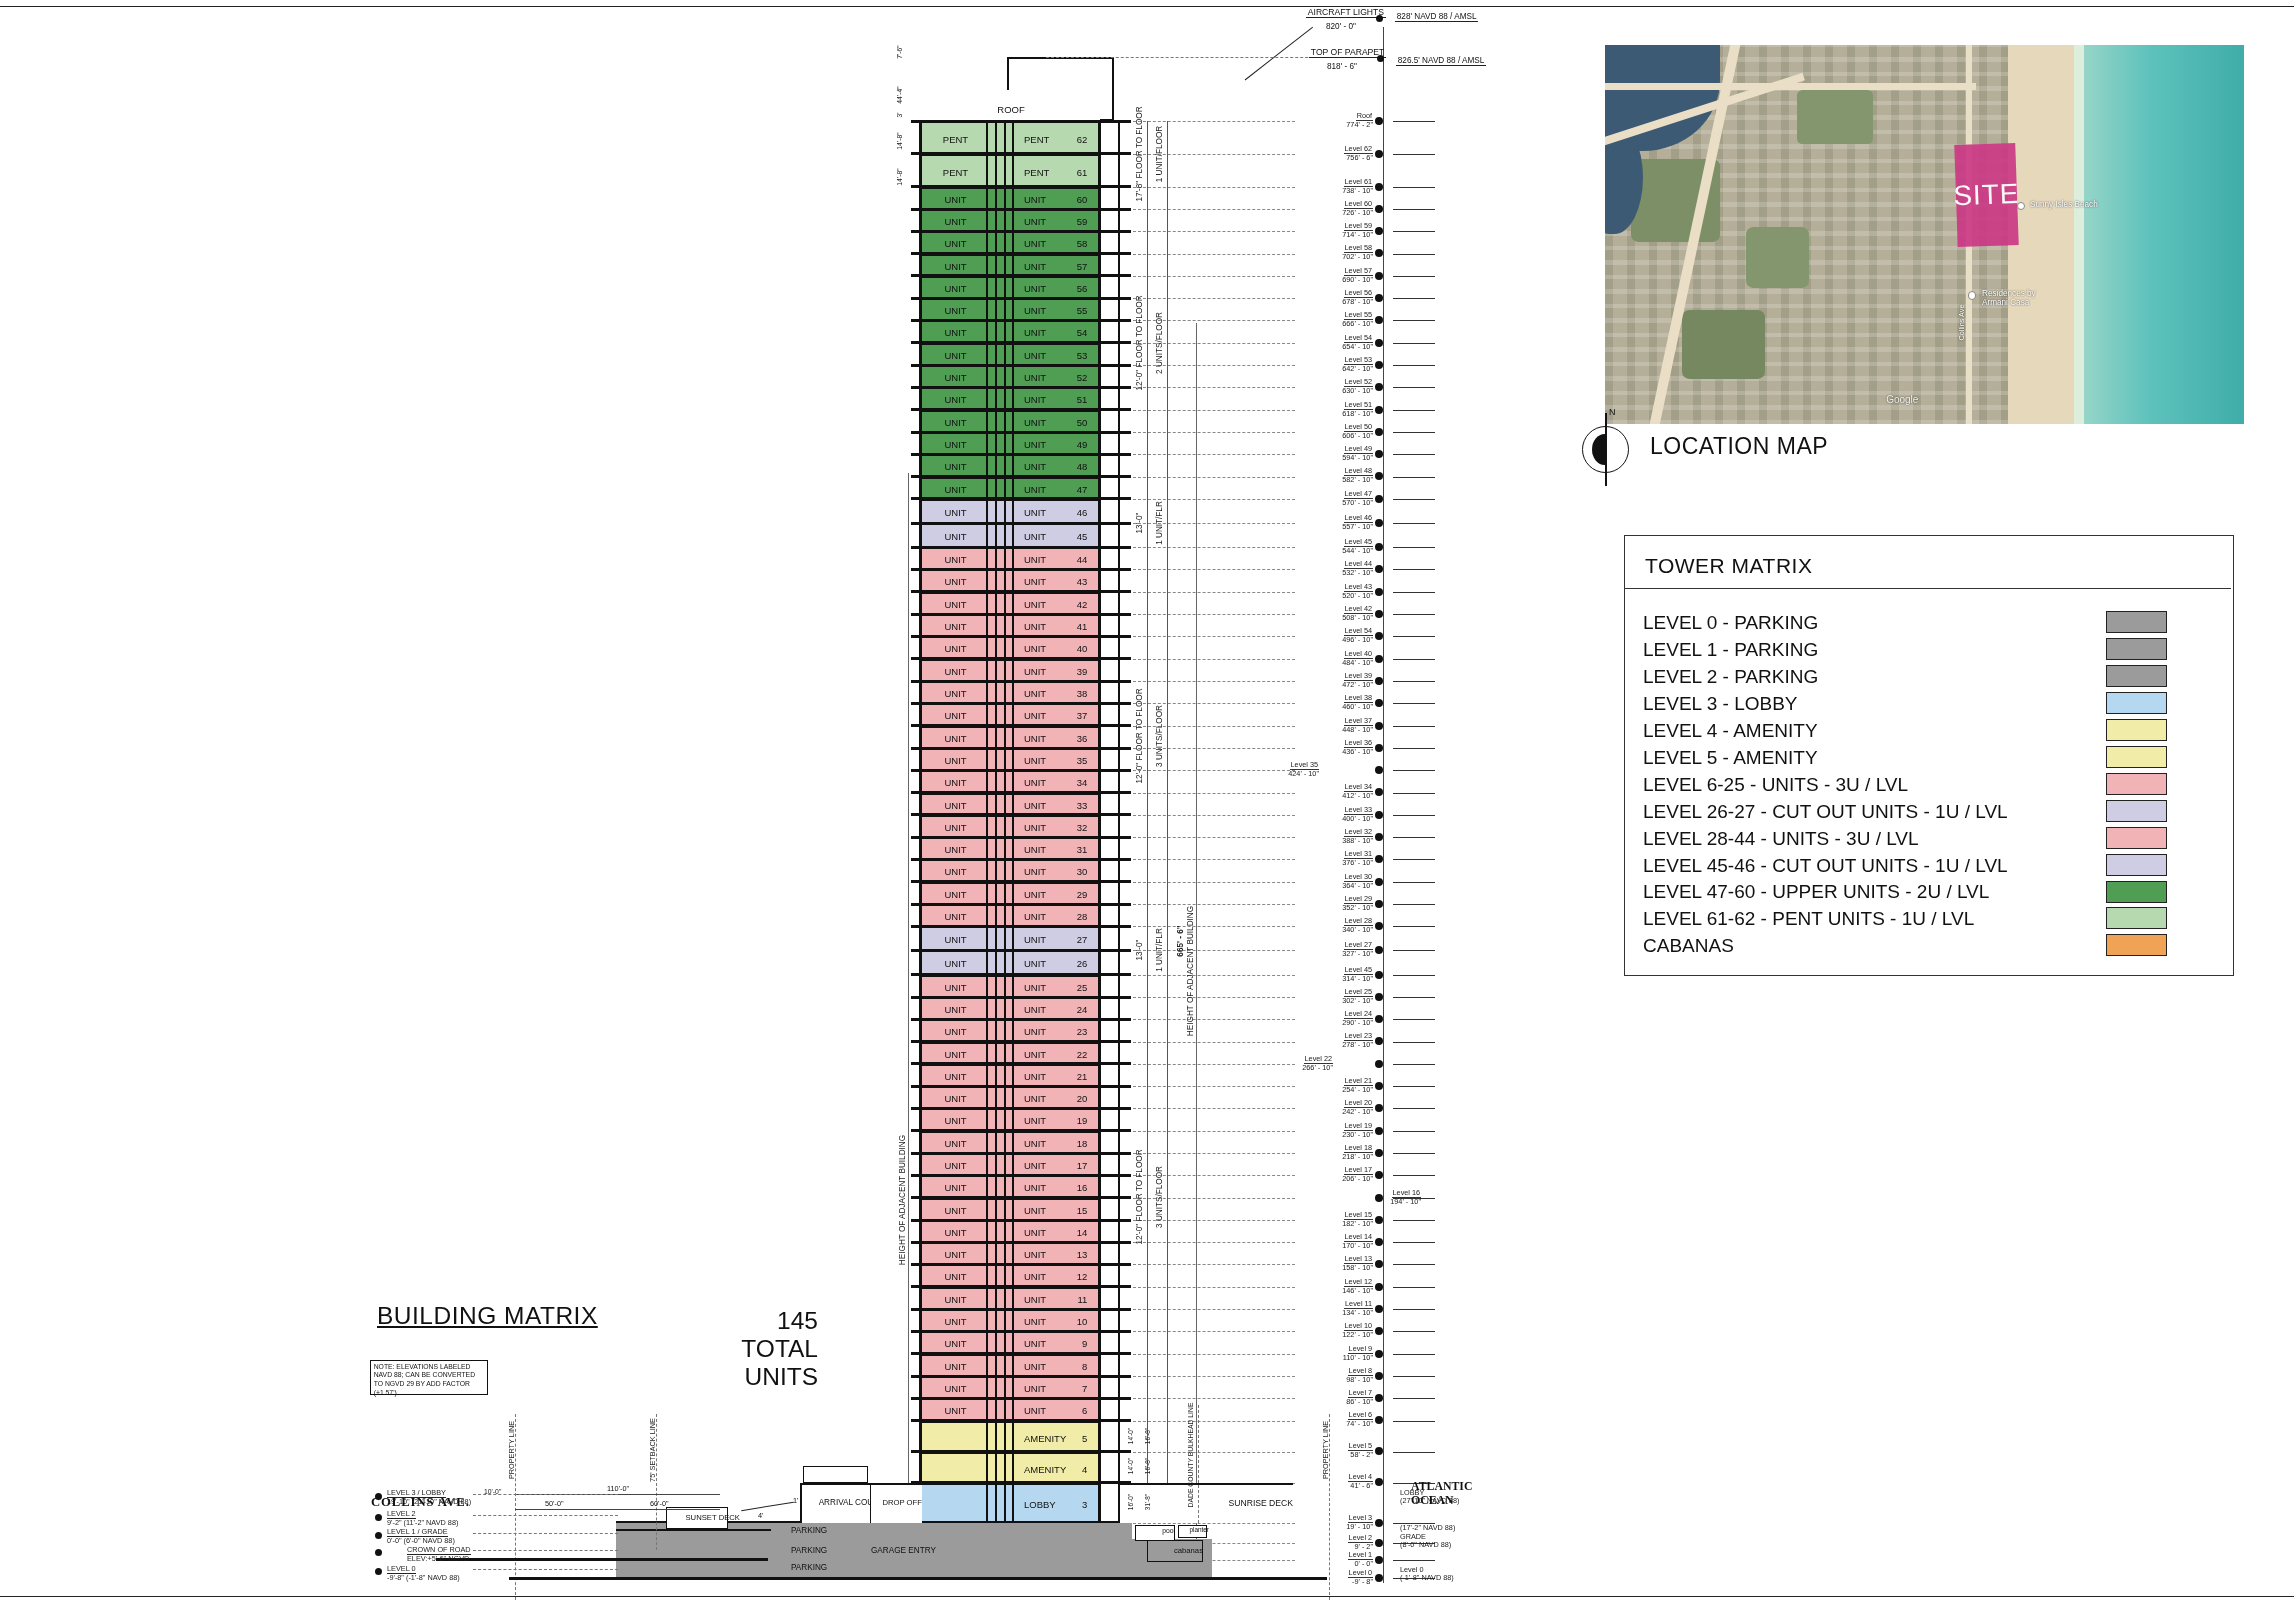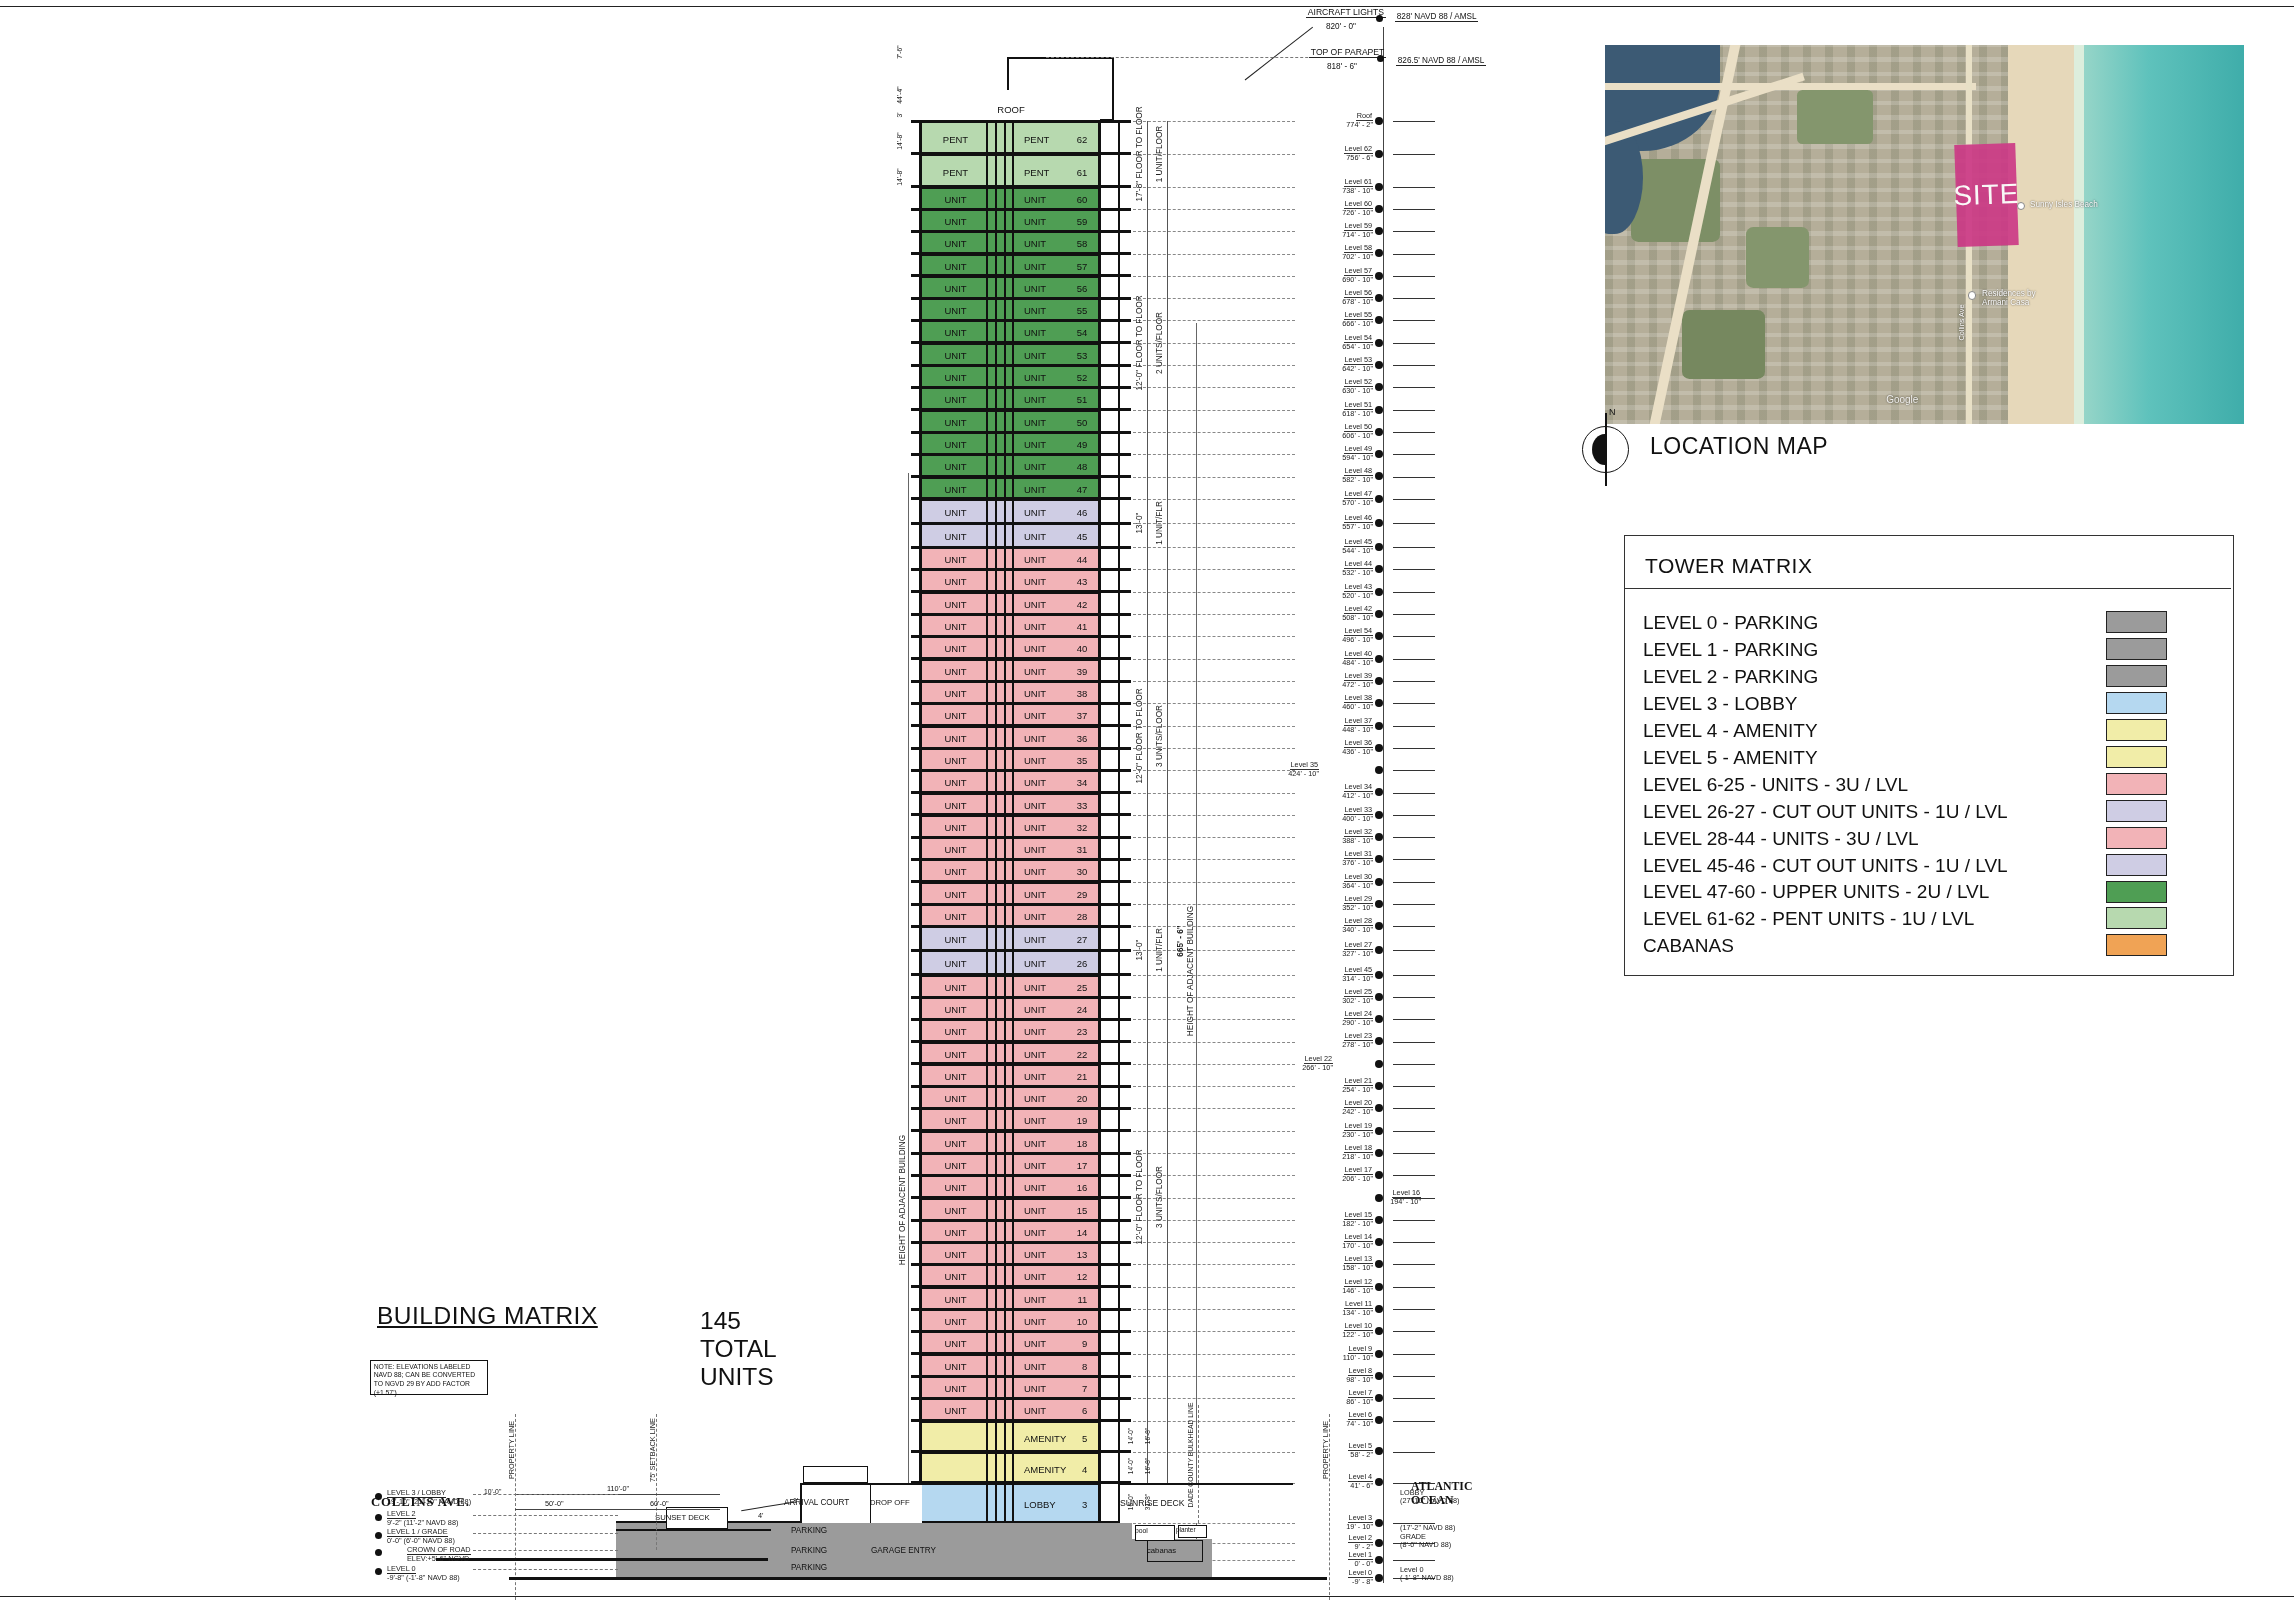--- a/index.html
+++ b/index.html
@@ -18,21 +18,21 @@
   .cr{left:102px;}
   .cn{right:12.7px;}
   .slab{position:absolute;background:#111;height:2.7px;}
   .rl-dash{position:absolute;border-top:0.9px dashed #888;height:0;}
   .rl-lab{position:absolute;width:73px;text-align:right;font-size:7.3px;line-height:8.2px;color:#222;}
   .rl-lab b{font-weight:normal;border-bottom:0.9px solid #333;display:inline-block;padding:0 0.9px;}
   .rl-dot{position:absolute;width:8.2px;height:8.2px;border-radius:50%;background:#111;}
   .rl-tick{position:absolute;background:#333;height:0.9px;width:42px;}
   .box{position:absolute;border:1.8px solid #111;background:#fff;box-sizing:border-box;}
   .lbl{position:absolute;font-size:9px;color:#111;white-space:nowrap;}
-  .lbl-c{text-align:left;}
+  .lbl-c{text-align:right;}
   .serif{font-family:"Liberation Serif",serif;font-weight:bold;}
   .mark-lab{position:absolute;font-size:7.3px;line-height:8.2px;color:#222;white-space:nowrap;}
   .mark-lab .nm{border-bottom:0.9px solid #222;display:inline-block;}
   .mark-dot{position:absolute;width:7.3px;height:7.3px;background:#111;border-radius:50%;}
   #legend-box{position:absolute;left:1624px;top:535px;width:610px;height:441px;
               border:1.8px solid #333;background:#fff;box-sizing:border-box;}
   .lg-row{position:absolute;left:18px;font-size:19px;color:#111;white-space:nowrap;}
   .lg-sw{position:absolute;width:61px;height:22px;border:1.4px solid #222;box-sizing:border-box;}
   #map{position:absolute;left:1605px;top:45px;width:639px;height:379px;overflow:hidden;background:#b9b3a0;}
   .map-lab{position:absolute;color:#fff;font-size:8.2px;text-shadow:0 0 1.8px rgba(0,0,0,.8);white-space:nowrap;}

